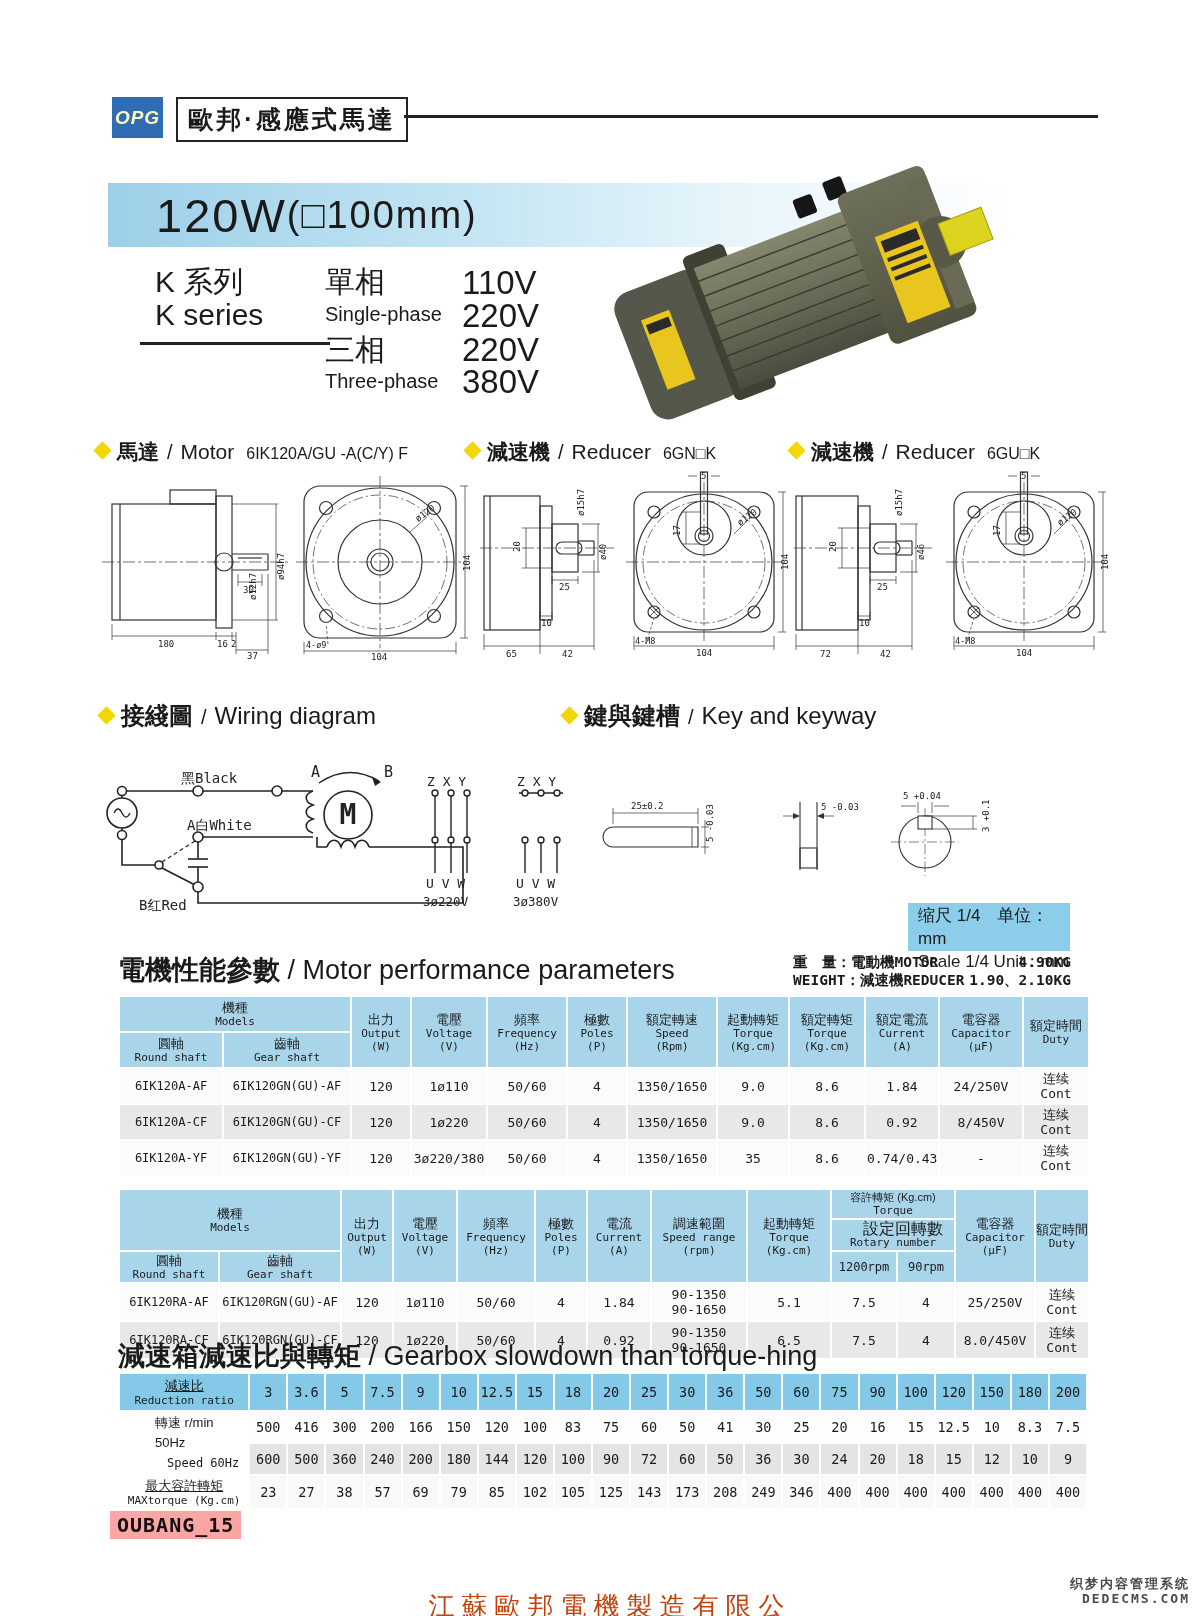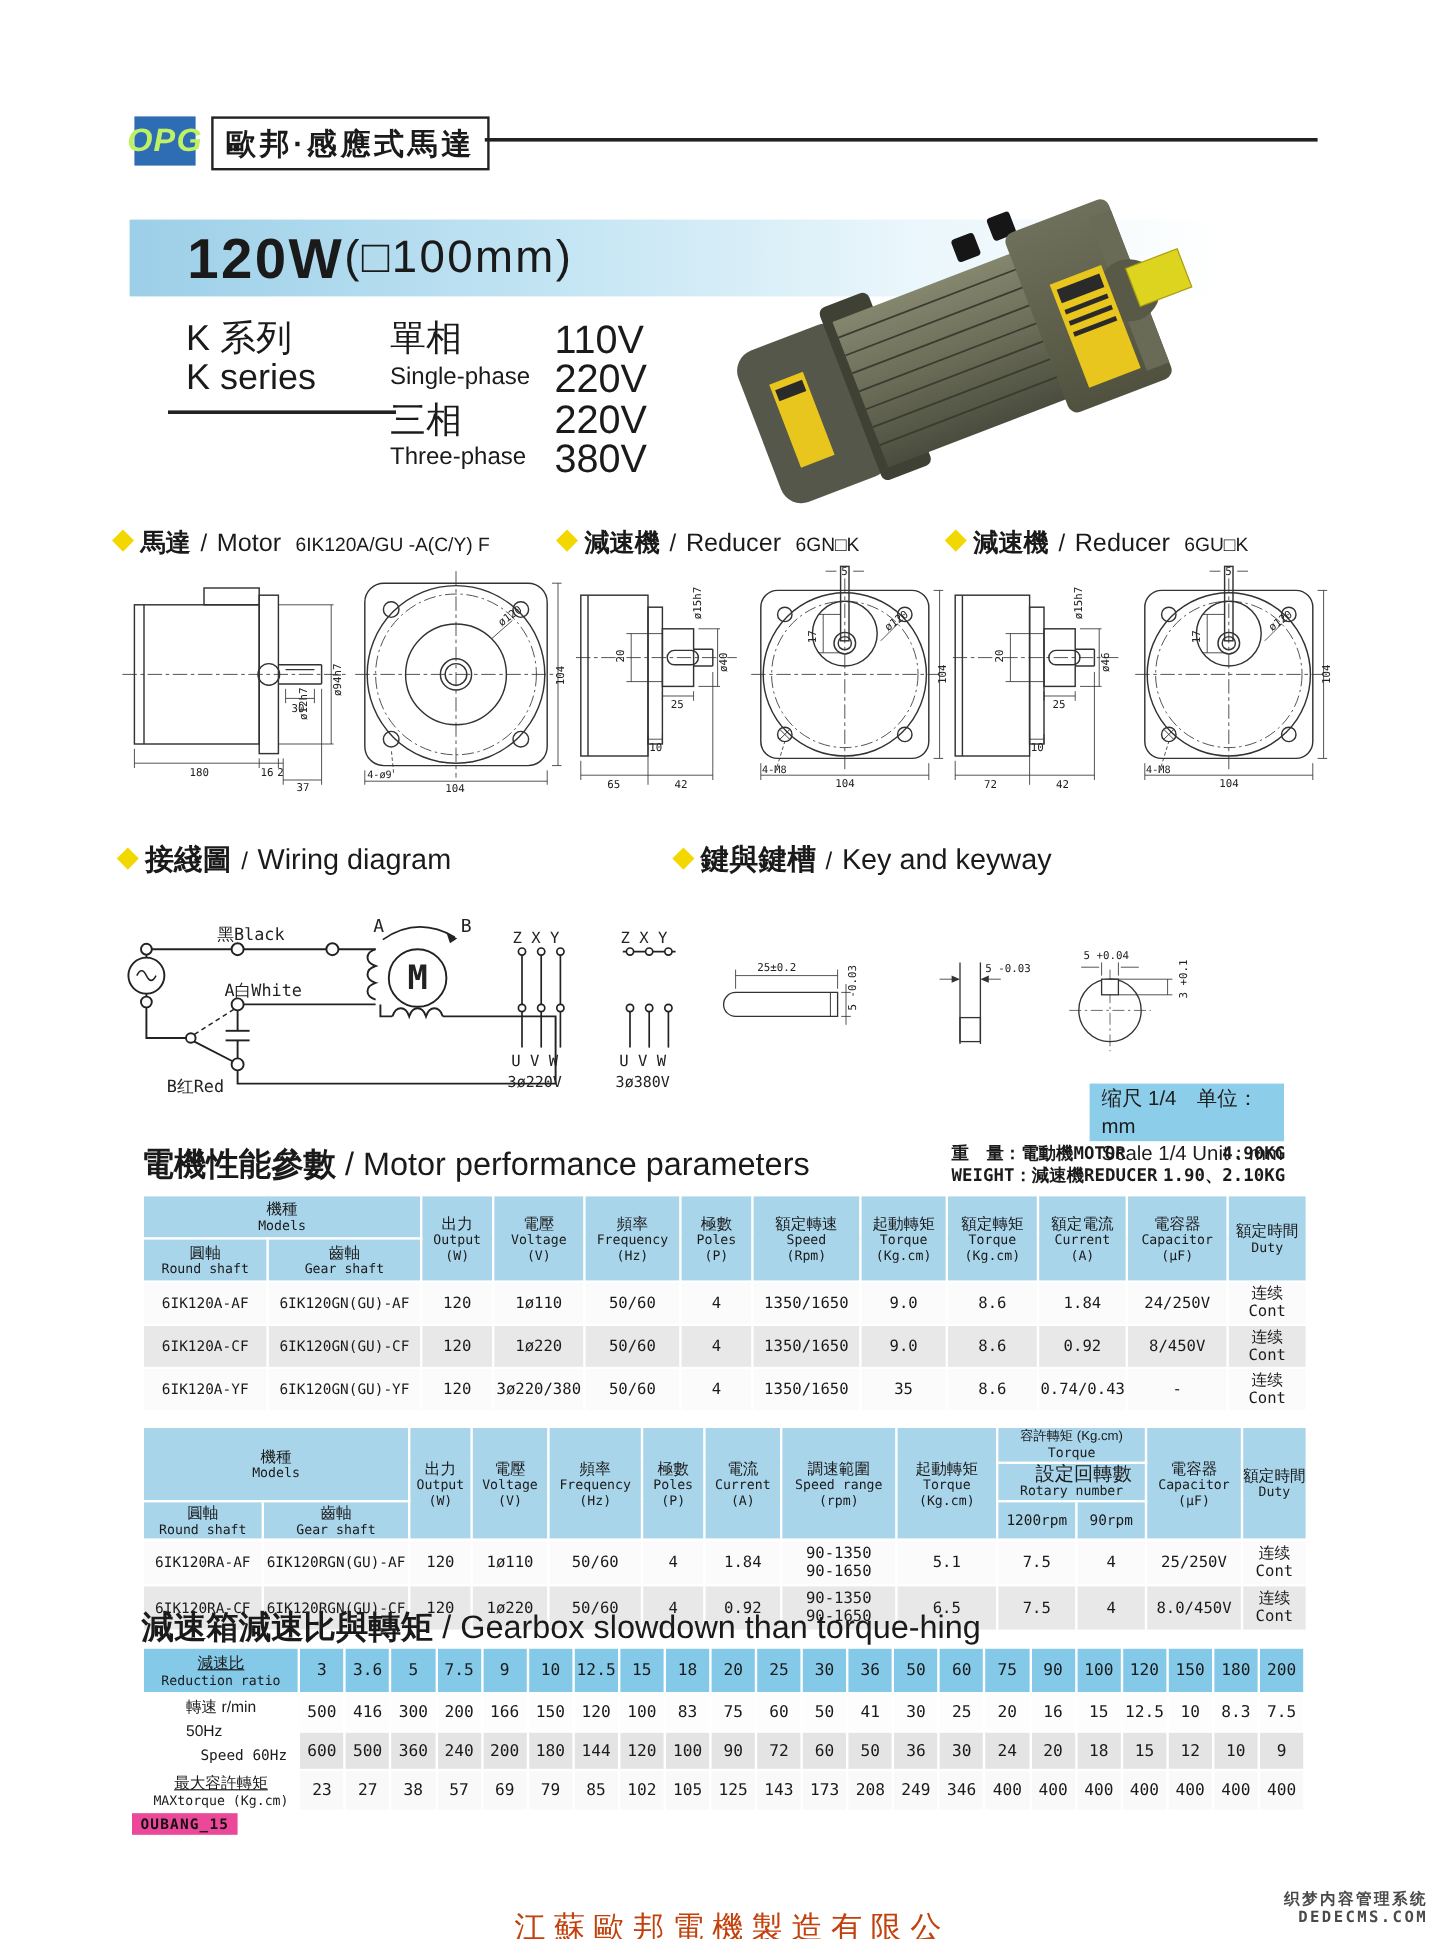--- a/index.html
+++ b/index.html
@@ -2,32 +2,32 @@
 <html><head>
 <meta charset="utf-8">
 <style>
   html,body{margin:0;padding:0;background:#fff;}
   .page{position:relative;width:1200px;height:1616px;background:#fff;overflow:hidden;
         font-family:"Liberation Sans",sans-serif;color:#1a1a1a;}
   .abs{position:absolute;}
   .mono{font-family:"DejaVu Sans Mono",monospace;}
 
   
-  .logo{left:112px;top:97px;width:51px;height:41px;background:#2e6db4;color:#bef264;
+  .logo{left:112px;top:97px;width:51px;height:41px;background:#2e6db4;color:#fef9c3;
         display:flex;align-items:center;justify-content:center;font-weight:bold;
-        font-style:italic;font-size:27px;letter-spacing:1px;}
+        font-style:italic;font-size:19px;letter-spacing:1px;}
   .title-box{left:176px;top:97px;width:228px;height:41px;border:2px solid #222;background:#fff;
         display:flex;align-items:center;justify-content:center;font-size:25px;font-weight:bold;letter-spacing:3px;}
   .h-rule{left:404px;top:115px;width:694px;height:3px;background:#222;}
 
   
   .banner{left:108px;top:183px;width:992px;height:64px;
         background:linear-gradient(90deg,#9ccfe8 0%,#c2e4f3 35%,#e9f6fb 65%,#ffffff 92%);
         display:flex;align-items:center;}
-  .banner .pw{font-size:47px;font-weight:700;letter-spacing:2px;margin-left:48px;}
+  .banner .pw{font-size:47px;font-weight:400;letter-spacing:2px;margin-left:48px;}
   .banner .sz{font-size:38px;font-weight:400;letter-spacing:2px;}
 
   .k-cjk{left:155px;top:262px;font-size:30px;}
   .k-en{left:155px;top:298px;font-size:30px;}
   .k-underline{left:140px;top:342px;width:190px;height:3px;background:#222;}
   .ph-label{left:325px;font-size:30px;}
   .ph-label.small{font-size:20px;}
   .ph-value{left:462px;font-size:33px;}
 
   
@@ -71,21 +71,21 @@
   .gb-label .he{font-size:11px;line-height:13px;}
   .gb-blue,.gb-ratio{background:#85c9e8;}
   .gb-ratio{font-size:13.5px;}
   .gb-val{font-size:13.5px;}
   #gb-r1{height:38px;} #gb-r2{height:21px;} #gb-r3{height:21px;} #gb-r4{height:34px;}
   #gb-r2 .gb-val{background:#fdfdfd;} #gb-r3 .gb-val{background:#e4e4e4;} #gb-r4 .gb-val{background:#f9f9f9;}
   .gb-speed .sp1{font-size:13px;font-family:Liberation Sans, sans-serif;text-align:left;padding-left:6px;line-height:20px;margin-left:28px;}
   .gb-speed .sp2{font-size:12px;text-align:right;padding-right:8px;line-height:20px;}
 
   
-  .page-code{left:110px;top:1511px;background:#ec4899;color:#111;font-weight:bold;font-size:12px;
+  .page-code{left:110px;top:1511px;background:#fca5a5;color:#111;font-weight:bold;font-size:20px;
         padding:2px 7px;letter-spacing:1px;}
   .company{left:420px;top:1589px;width:380px;text-align:center;color:#c2410c;font-size:26px;letter-spacing:7px;}
   .watermark{left:1022px;top:1576px;width:168px;text-align:right;color:#4a4a4a;font-weight:bold;
         font-size:13px;line-height:15px;letter-spacing:2px;
         text-shadow:-1px -1px 0 #fff,1px -1px 0 #fff,-1px 1px 0 #fff,1px 1px 0 #fff;}
 </style>
 </head>
 <body>
 
 <div class="page">

